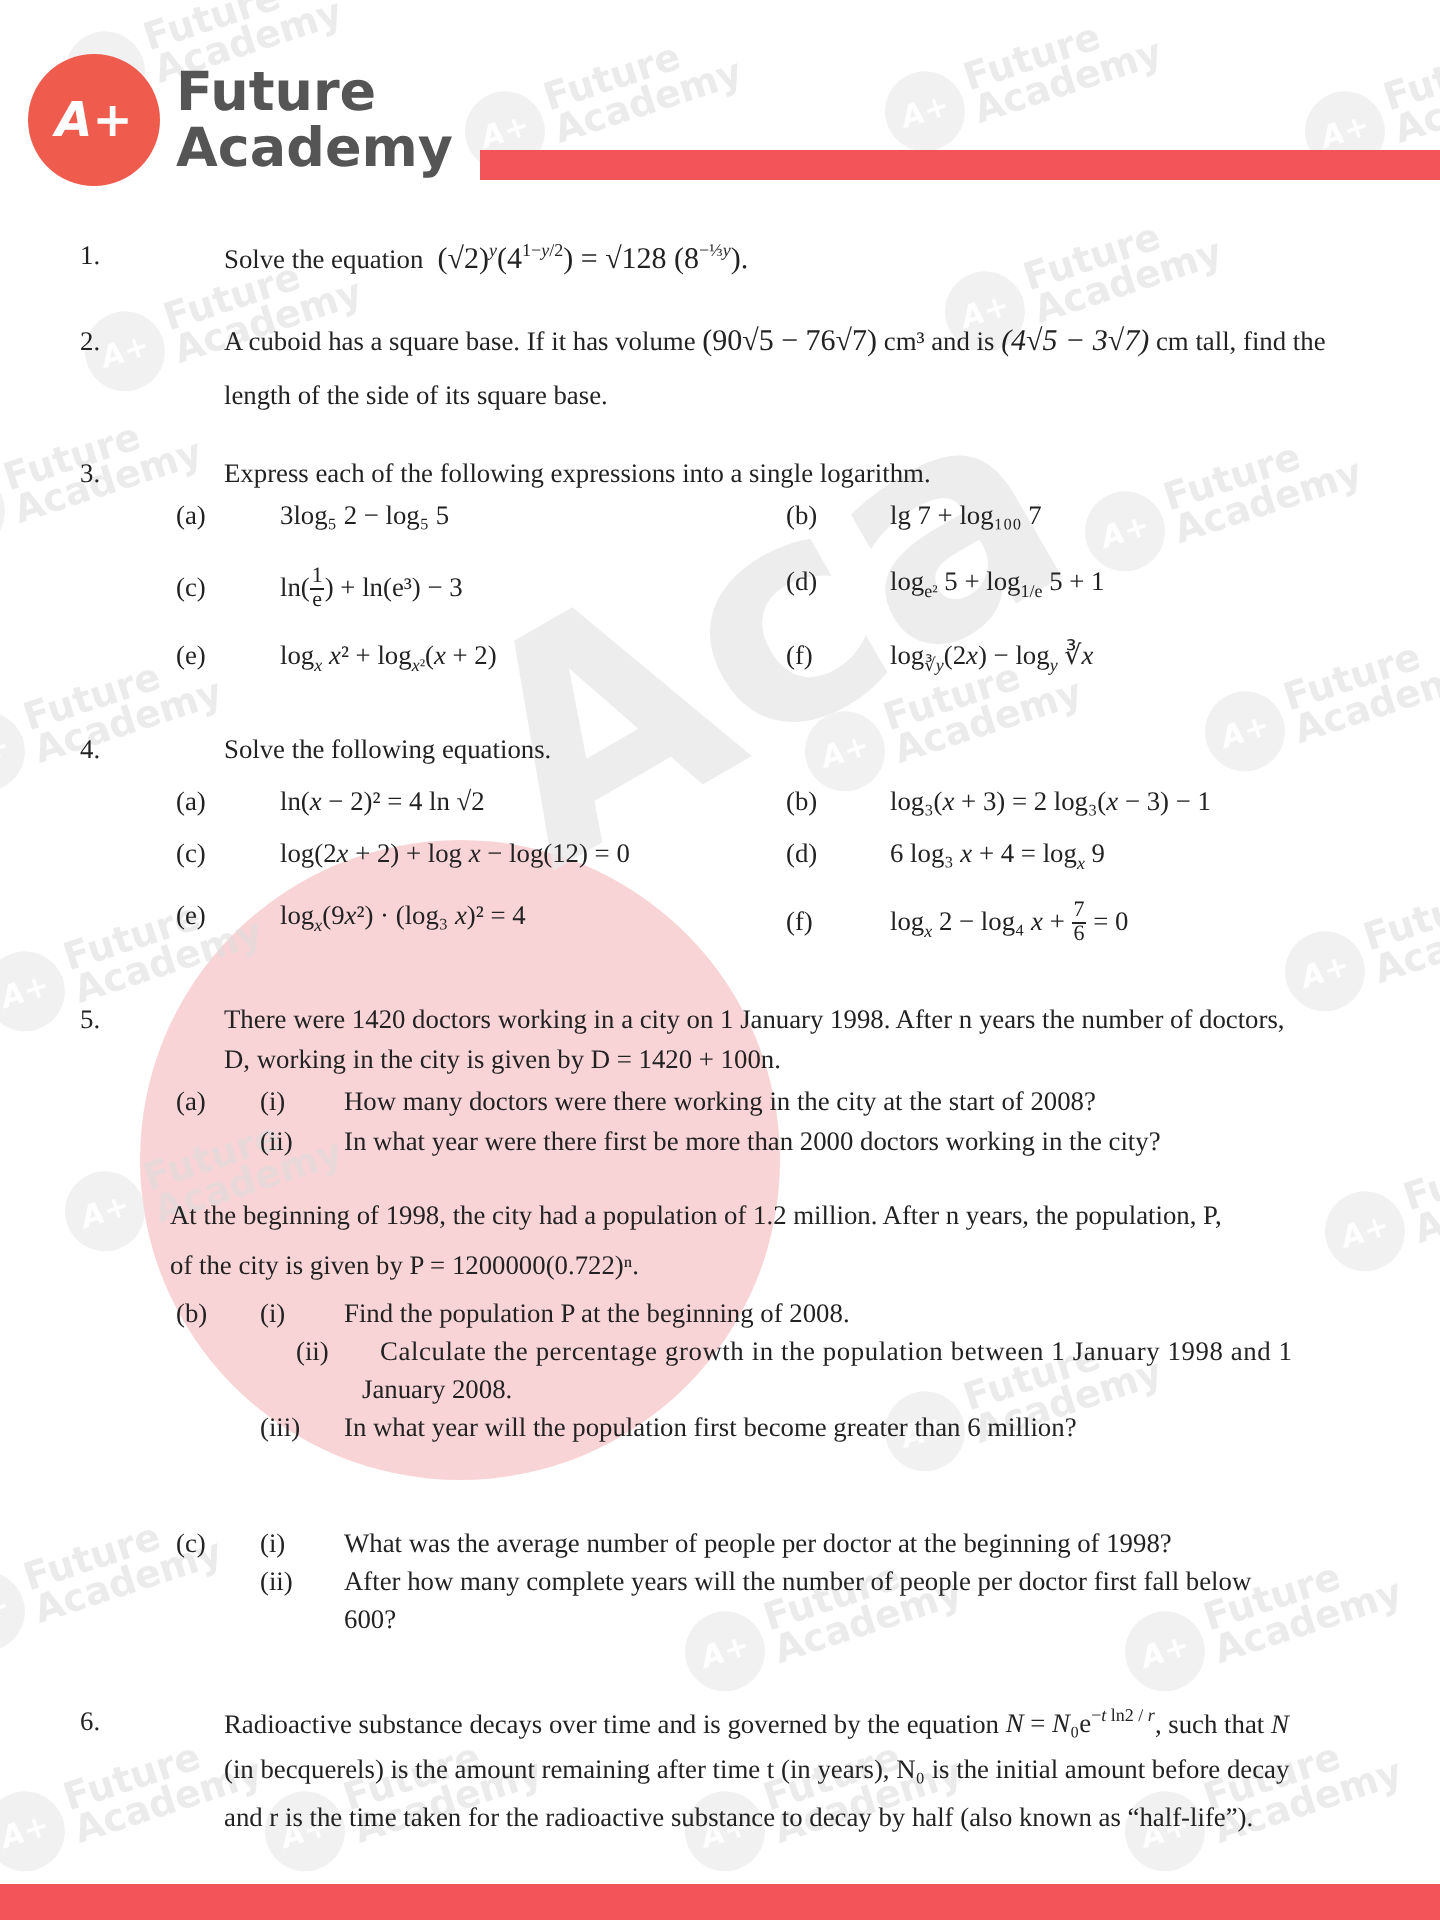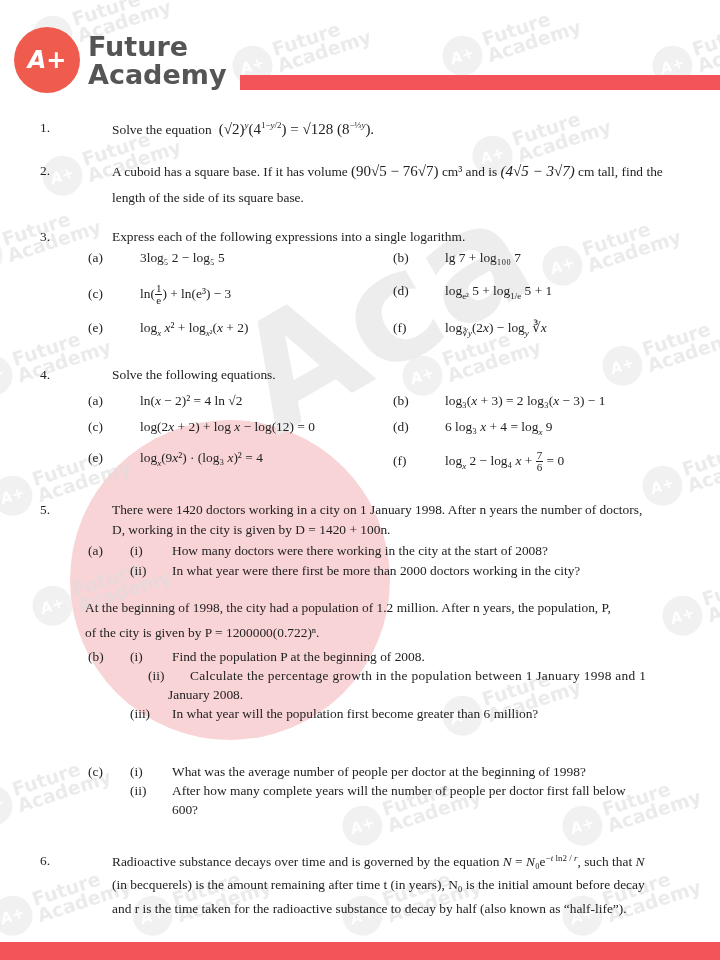--- a/index.html
+++ b/index.html
@@ -186,21 +186,21 @@
     <span class="qtxt" style="top:20px;">D, working in the city is given by D = 1420 + 100n.</span>
   </div>
   <div class="sub" style="left:88px;top:543px;"><span class="roman">(a)</span><span class="roman">(i)</span><span>How many doctors were there working in the city at the start of 2008?</span></div>
   <div class="sub" style="left:130px;top:563px;"><span class="roman">(ii)</span><span>In what year were there first be more than 2000 doctors working in the city?</span></div>
 
   <div class="para" style="top:600px;">At the beginning of 1998, the city had a population of 1.2 million. After n years, the population, P,</div>
   <div class="para" style="top:625px;">of the city is given by P = 1200000(0.722)ⁿ.</div>
 
   <div class="sub" style="left:88px;top:649px;"><span class="roman">(b)</span><span class="roman">(i)</span><span>Find the population P at the beginning of 2008.</span></div>
   <div class="sub" style="left:148px;top:668px;"><span class="roman">(ii)</span><span style="letter-spacing:.3px;">Calculate the percentage growth in the population between 1 January 1998 and 1</span></div>
-  <div class="sub" style="left:168px;top:687px;">January 2008.</div>
+  <div class="sub" style="left:181px;top:687px;">January 2008.</div>
   <div class="sub" style="left:130px;top:706px;"><span class="roman">(iii)</span><span>In what year will the population first become greater than 6 million?</span></div>
 
   <div class="sub" style="left:88px;top:764px;"><span class="roman">(c)</span><span class="roman">(i)</span><span>What was the average number of people per doctor at the beginning of 1998?</span></div>
   <div class="sub" style="left:130px;top:783px;"><span class="roman">(ii)</span><span>After how many complete years will the number of people per doctor first fall below</span></div>
   <div class="sub" style="left:172px;top:802px;">600?</div>
 
   <div class="q" style="top:853px;">
     <span class="qnum">6.</span>
     <span class="qtxt">Radioactive substance decays over time and is governed by the equation <span class="math"><i>N</i> = <i>N</i>₀e<sup>−<i>t</i> ln2 / <i>r</i></sup></span>, such that <i>N</i></span>
     <span class="qtxt" style="top:24px;">(in becquerels) is the amount remaining after time t (in years), N₀ is the initial amount before decay</span>

